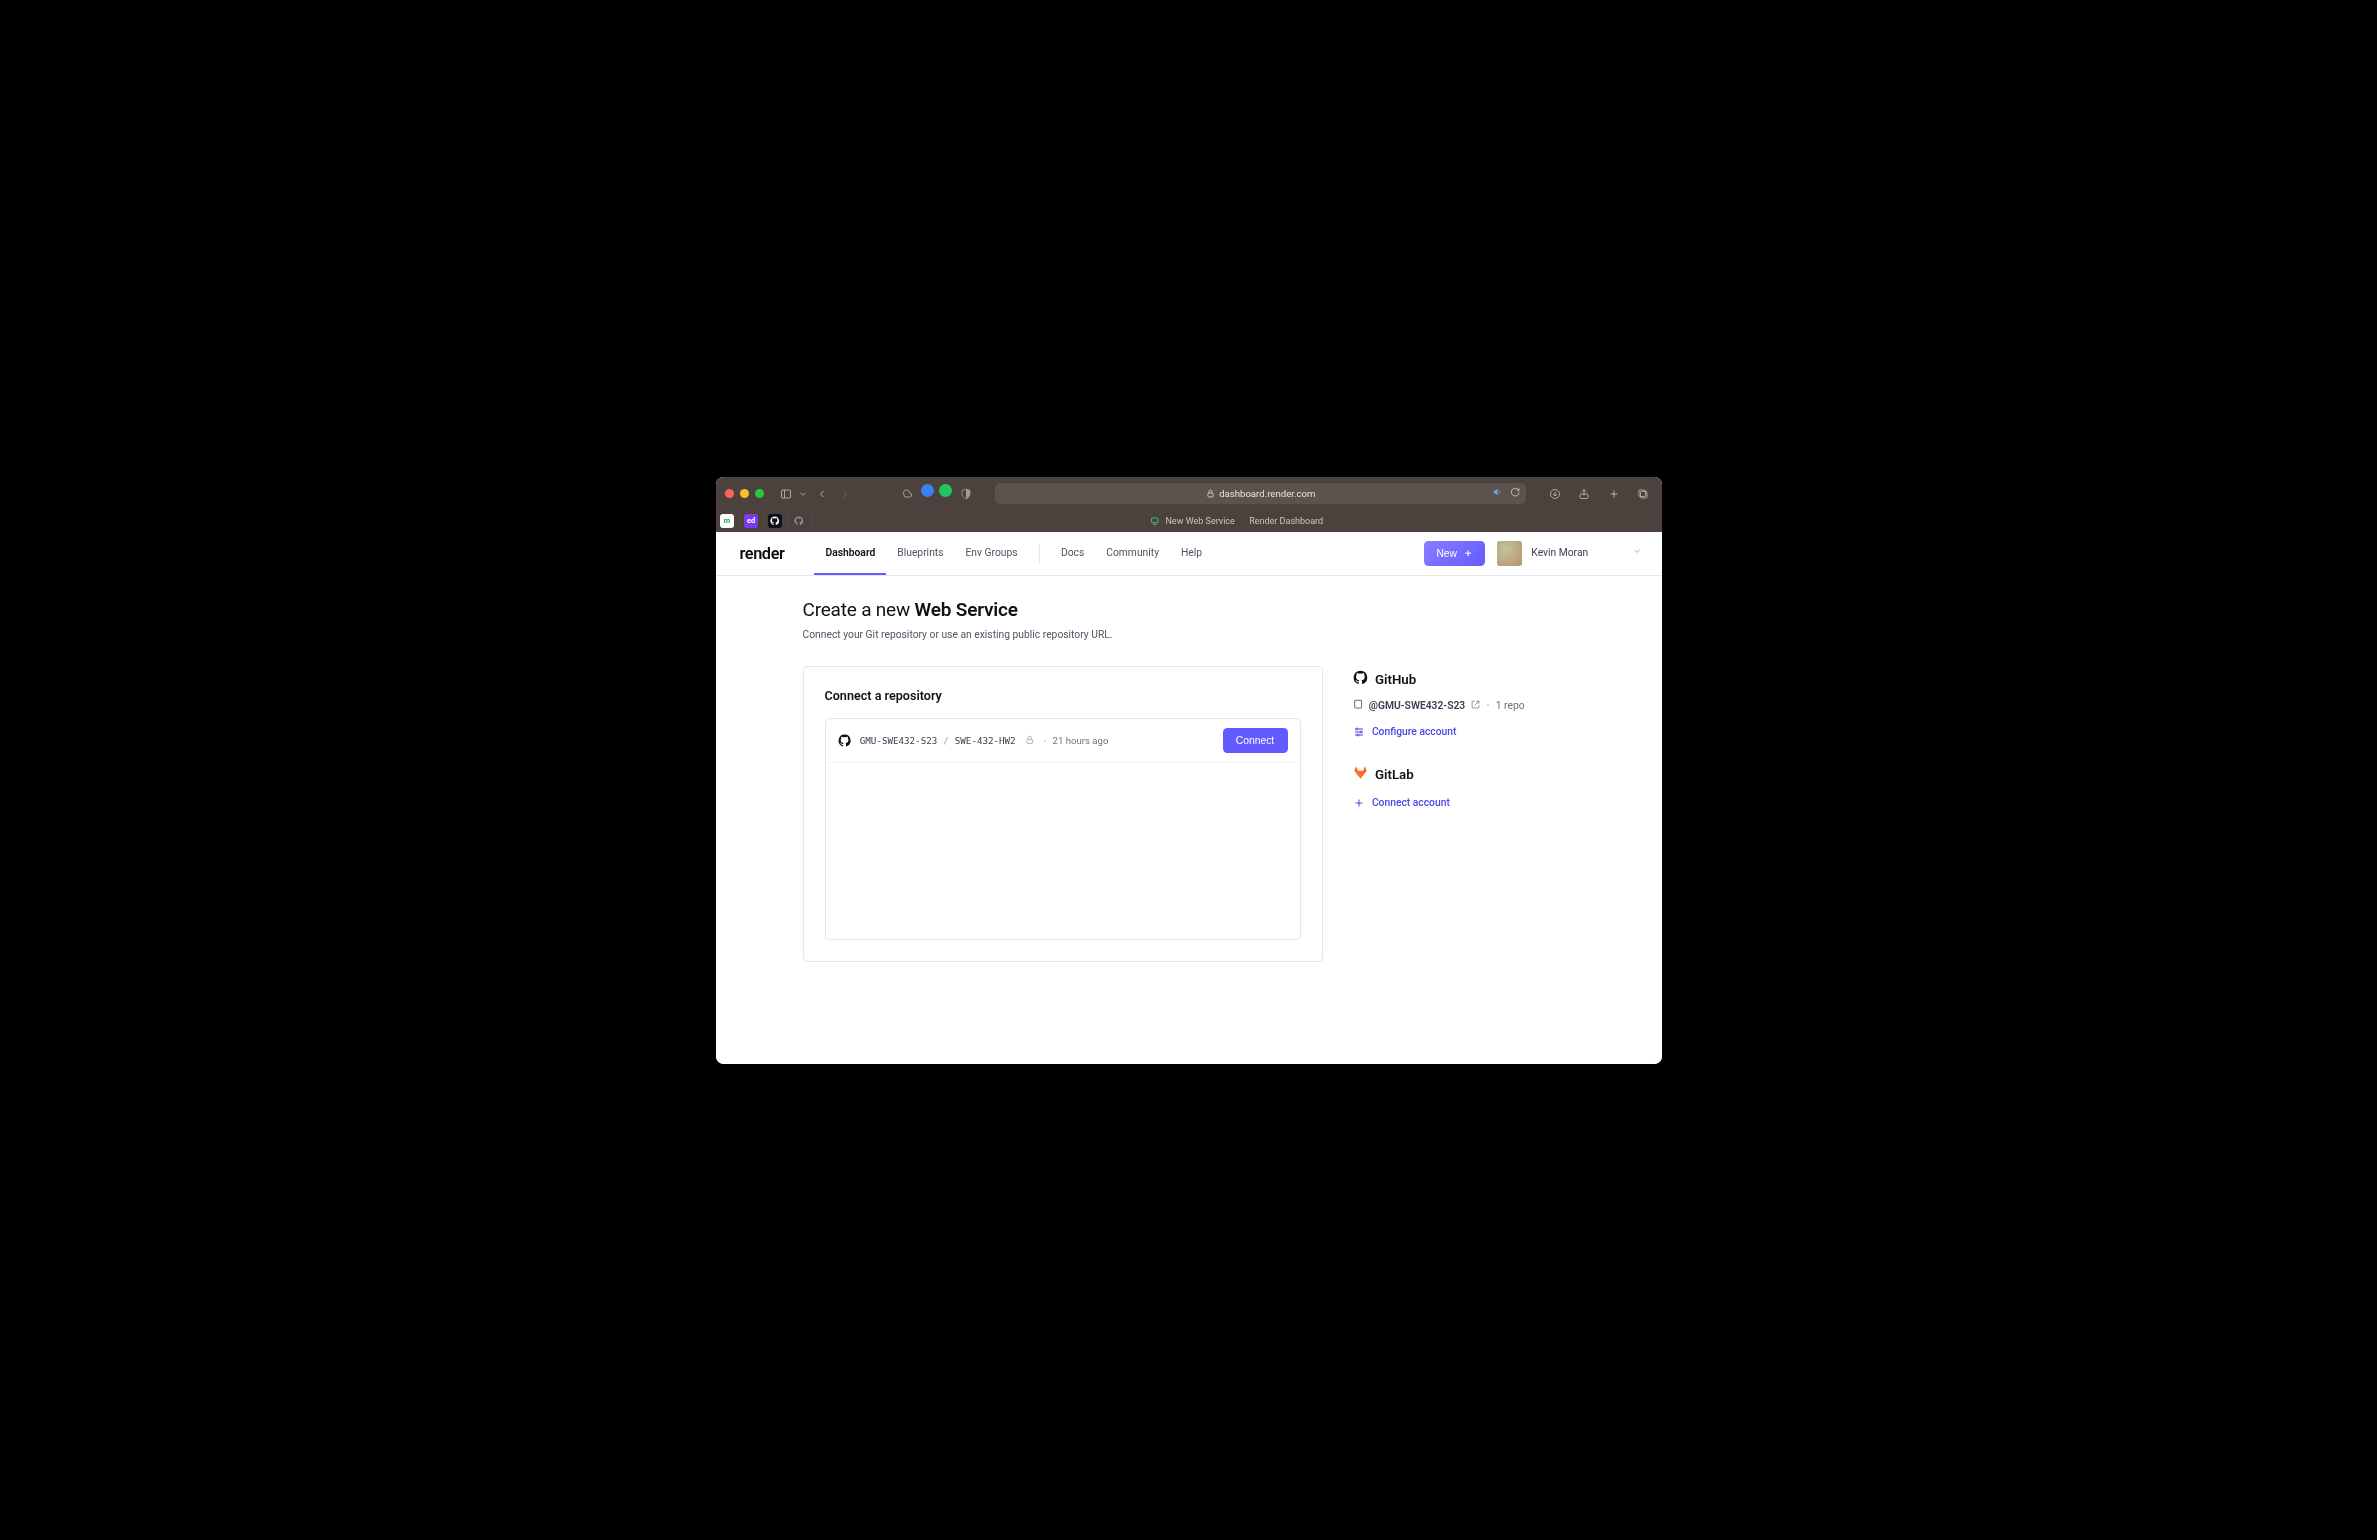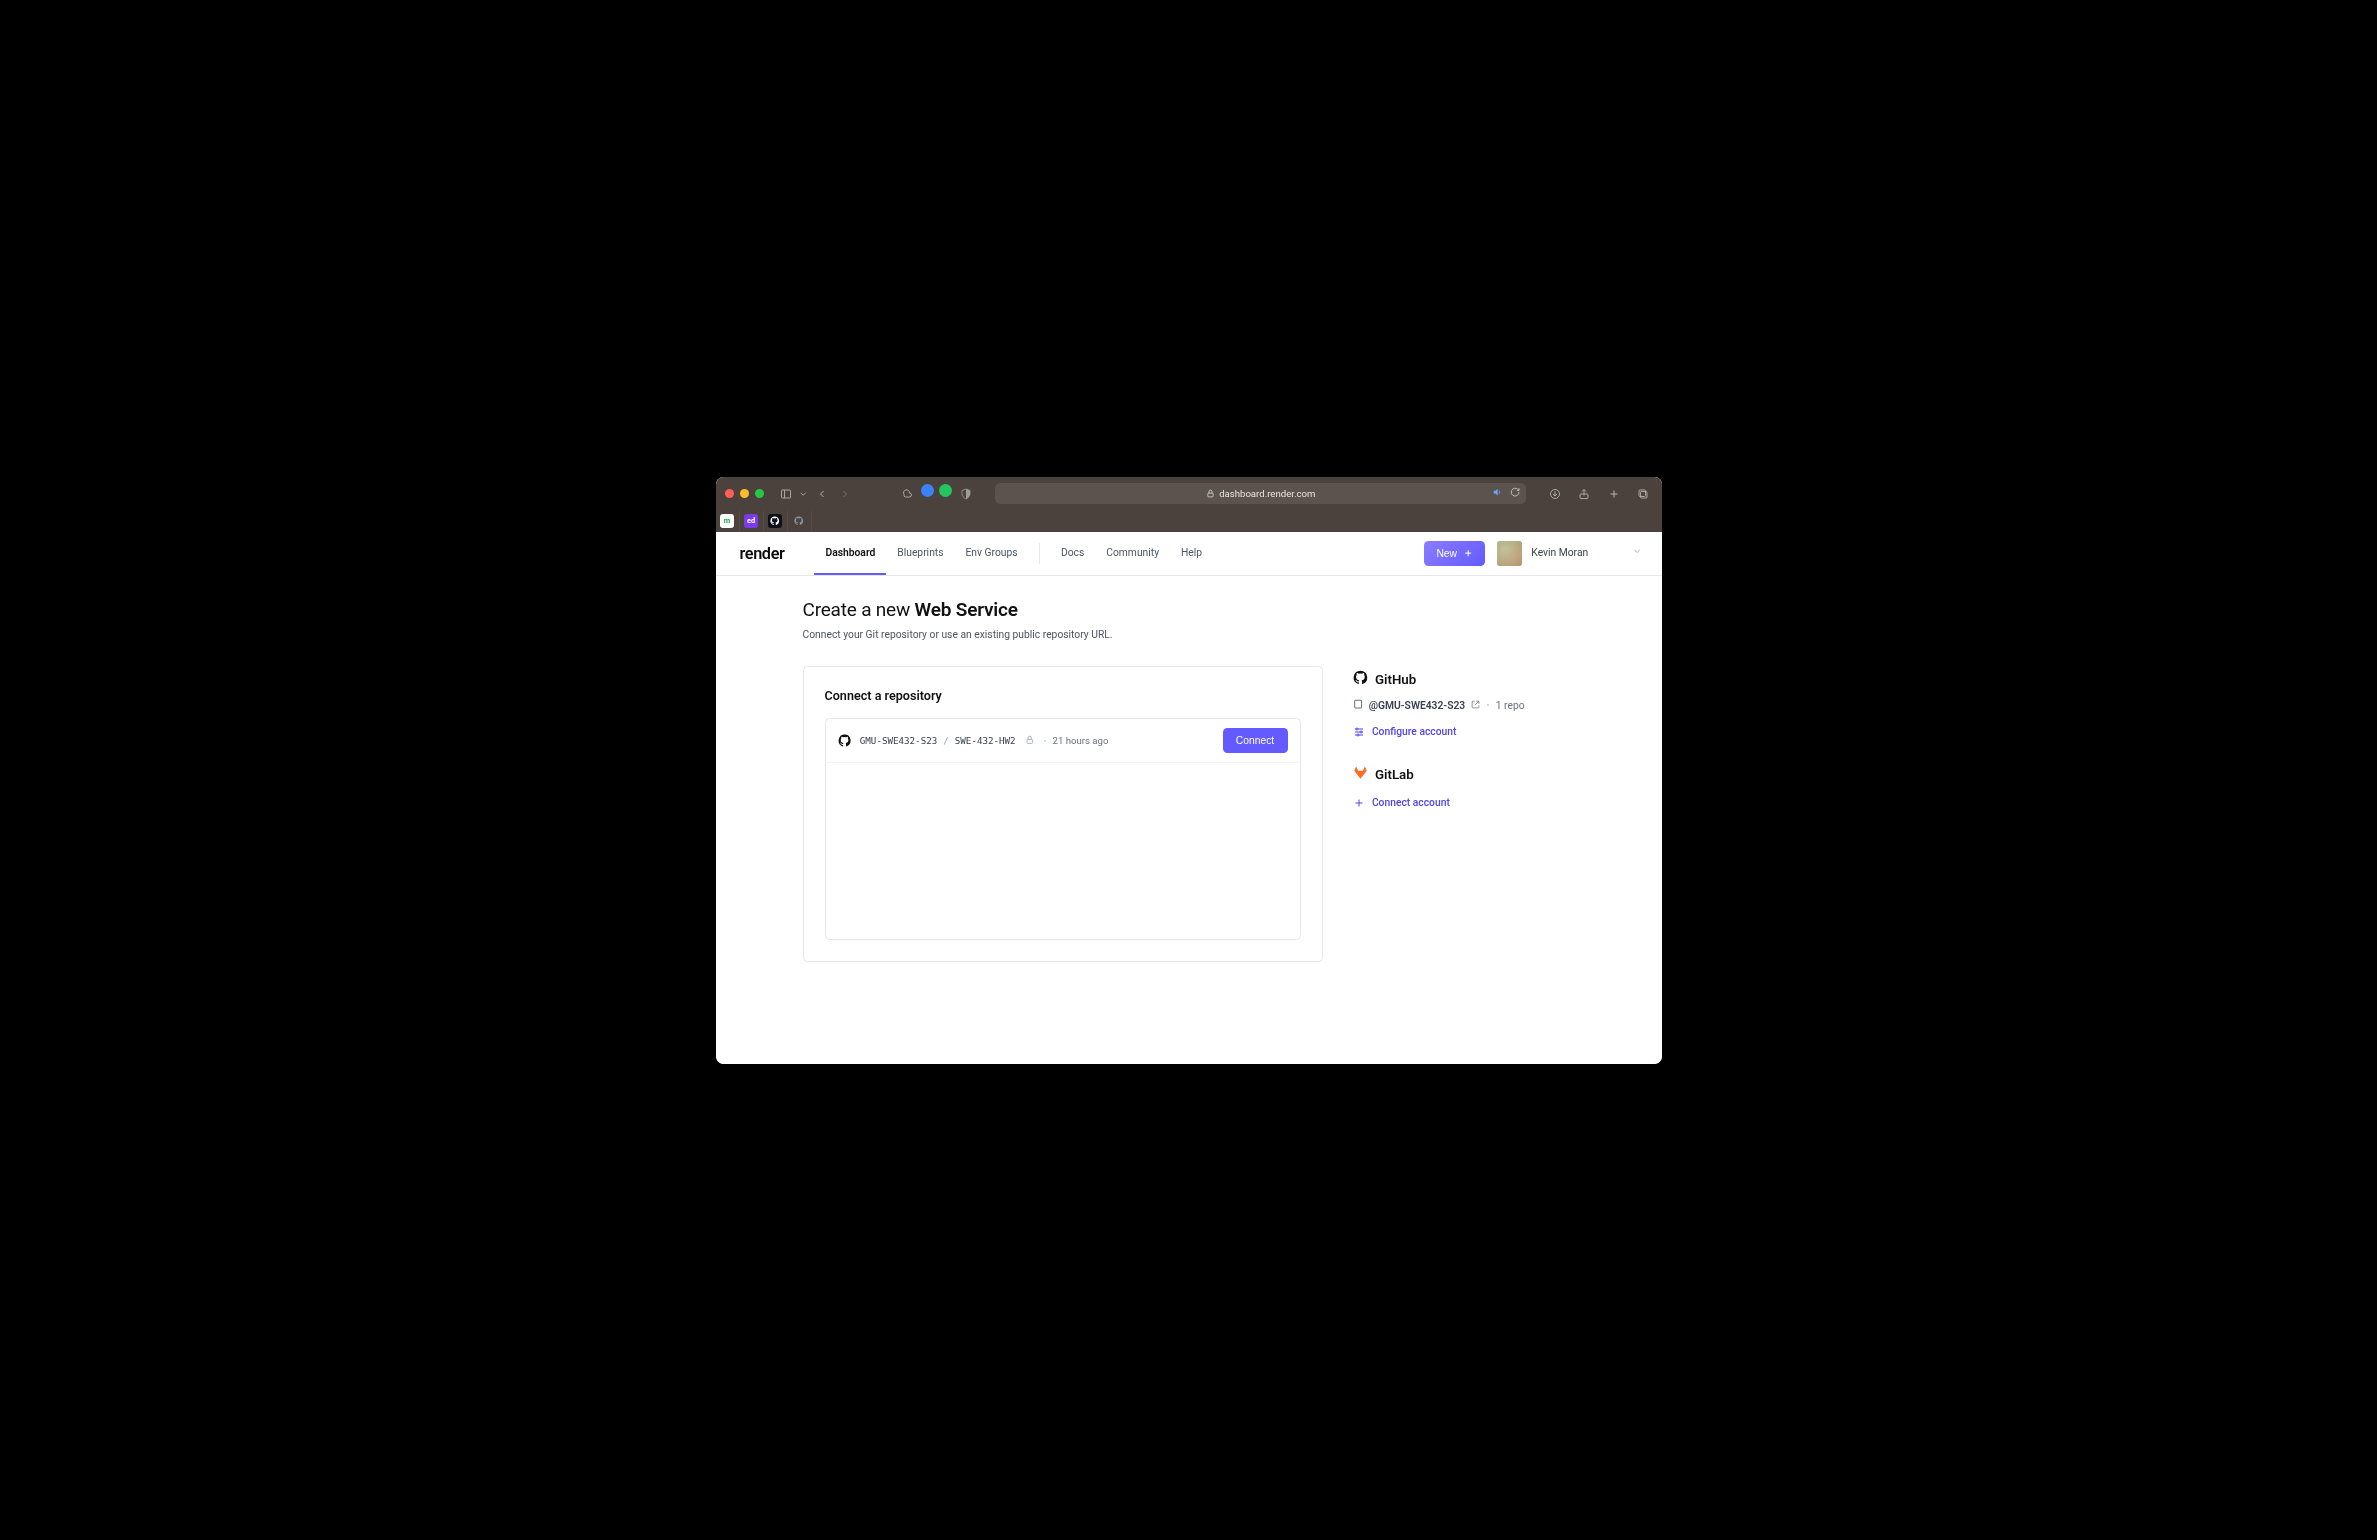--- a/index.html
+++ b/index.html
@@ -394,20 +394,29 @@
           </svg>
         </div>
       </div>
     <div class="fav">
         <div class="fav-box fv4" style="background:transparent;">
           <svg viewBox="0 0 24 24" fill="#8b949e">
             <path d="M12 1a11 11 0 00-3.5 21.4c.6.1.8-.3.8-.6v-2.1c-3.1.7-3.8-1.5-3.8-1.5-.5-1.3-1.2-1.6-1.2-1.6-1-.7.1-.7.1-.7 1.1.1 1.7 1.1 1.7 1.1 1 1.7 2.6 1.2 3.2.9.1-.7.4-1.2.7-1.5-2.5-.3-5.1-1.2-5.1-5.5 0-1.2.4-2.2 1.1-3-.1-.3-.5-1.4.1-3 0 0 .9-.3 3 1.1a10 10 0 015.5 0c2.1-1.4 3-1.1 3-1.1.6 1.6.2 2.7.1 3 .7.8 1.1 1.8 1.1 3 0 4.3-2.6 5.2-5.1 5.5.4.4.8 1.1.8 2.2v3.2c0 .3.2.7.8.6A11 11 0 0012 1z"></path>
           </svg>
         </div>
       </div>
+    <div class="title">
+      <svg viewBox="0 0 24 24" fill="none" stroke="#4ade80" stroke-width="2">
+          <rect x="4" y="5" width="16" height="12" rx="2"></rect>
+          <line x1="8" y1="21" x2="16" y2="21"></line>
+        </svg>
+      <span>New Web Service</span>
+      <span class="dot">·</span>
+      <span>Render Dashboard</span>
+    </div>
   </div>
 
   <div class="app">
     <div class="app-header">
       <div class="logo">render</div>
       <nav class="main-nav">
         <div class="nav-item active">Dashboard</div>
         <div class="nav-item">Blueprints</div>
         <div class="nav-item">Env Groups</div>
         <div class="nav-divider"></div>

